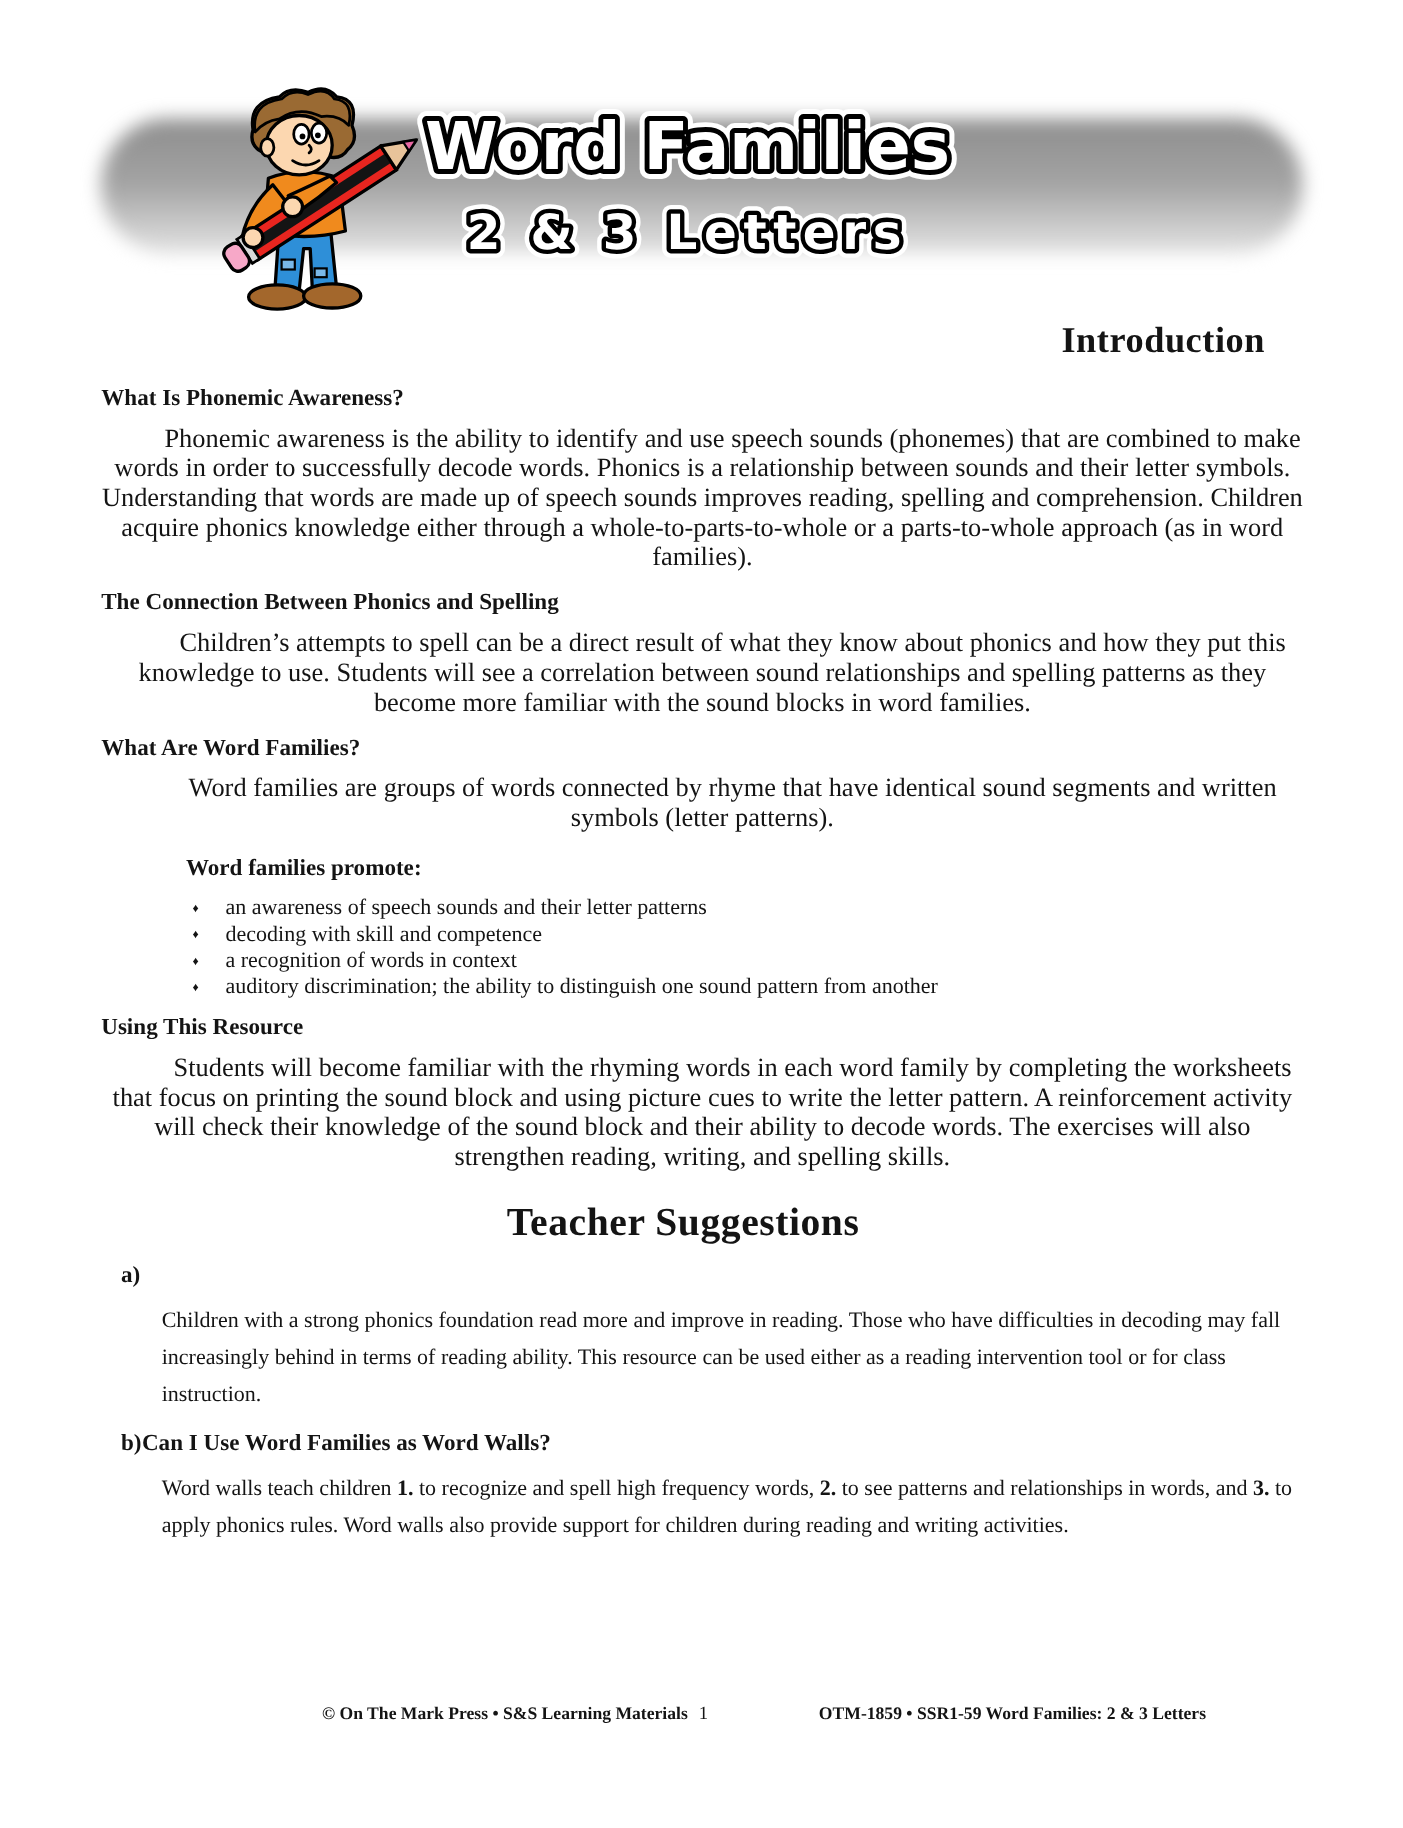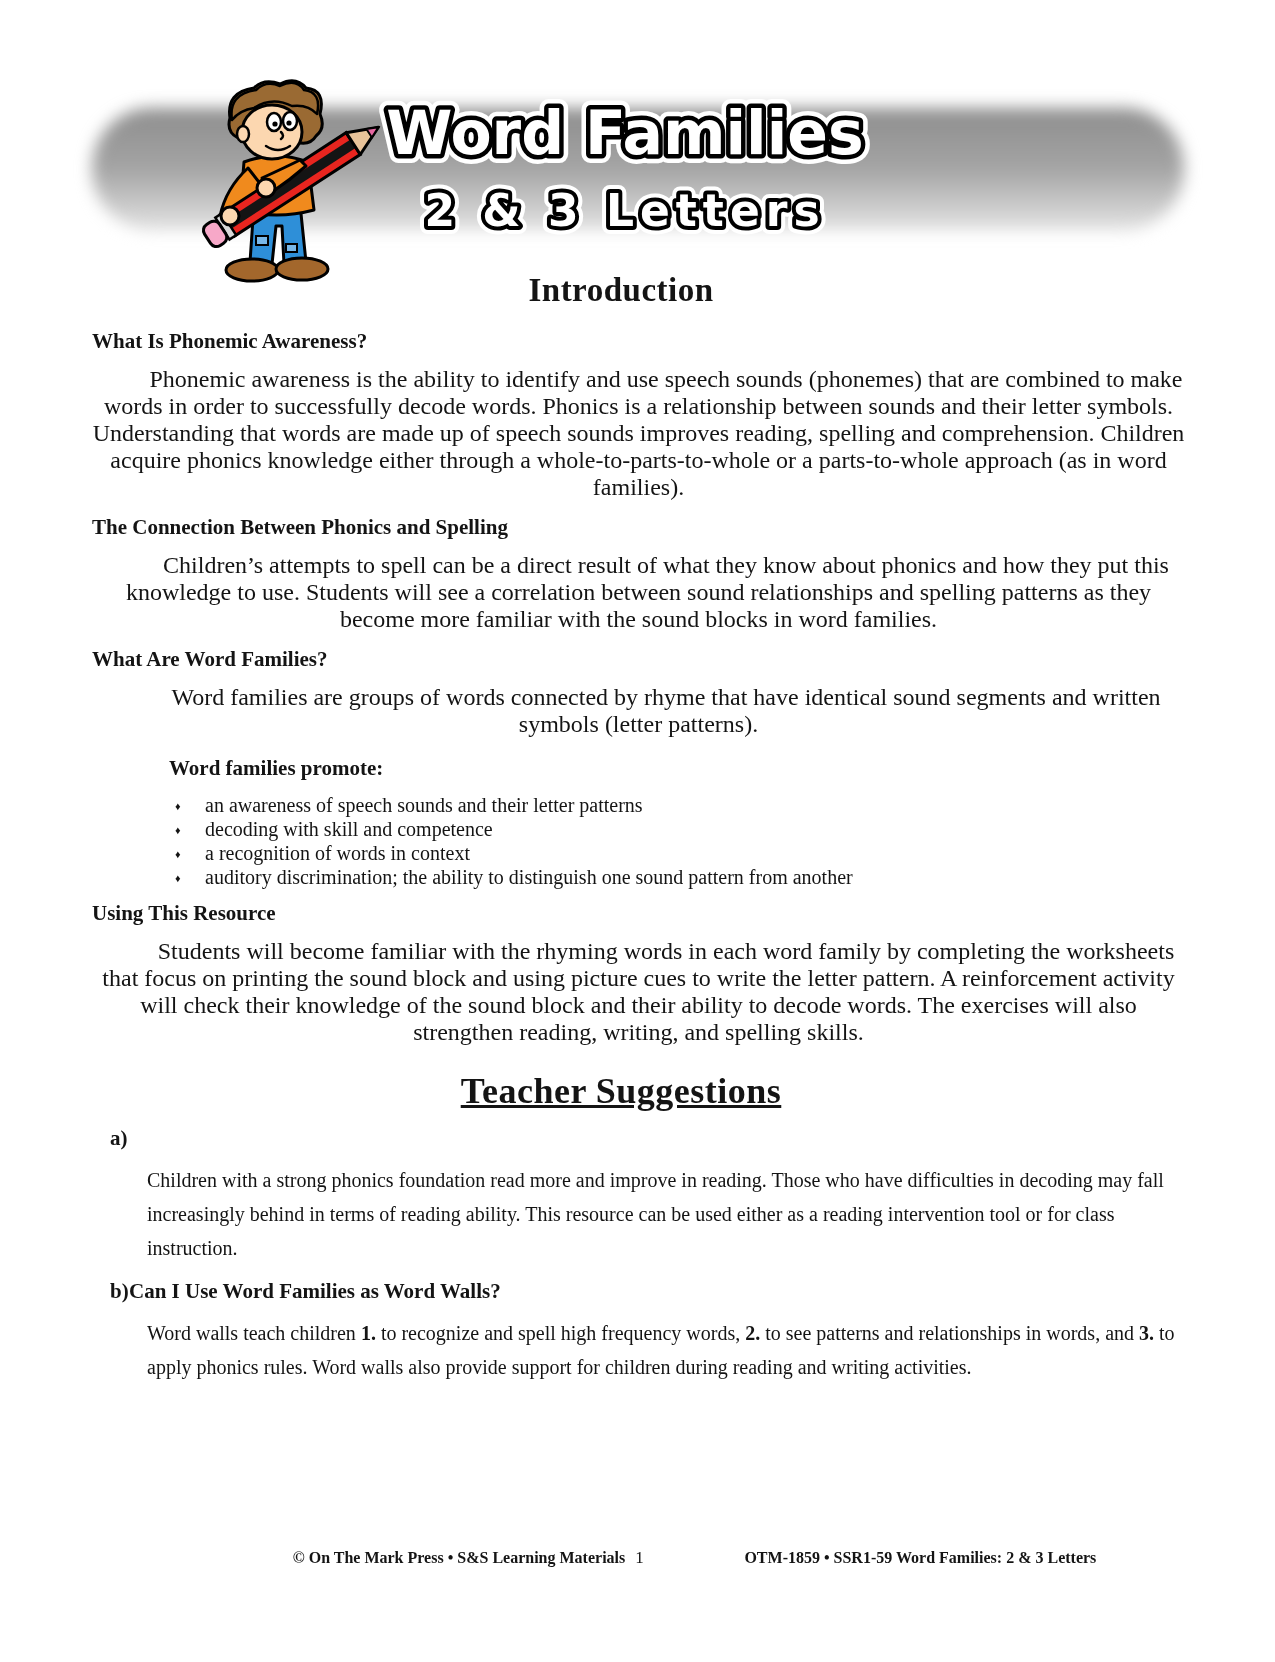--- a/index.html
+++ b/index.html
@@ -14,39 +14,39 @@
     position:absolute; left:92px; top:108px; width:1092px; height:122px;
     border-radius:60px;
     background:linear-gradient(180deg,#8d8d8d 0%,#a3a3a3 48%,#dedede 96%);
     filter:blur(8px);
   }
   .title-svg { position:absolute; left:330px; top:88px; }
   .boy-svg { position:absolute; left:168px; top:76px; }
   
   .content { padding:0 90px 0 92px; }
   .doc-title {
-    font-size:33px; font-weight:bold; text-align:center;
-    margin:0 35px 20px 0; letter-spacing:.5px;
+    font-size:33px; font-weight:bold; text-align:right;
+    margin:20px 35px 20px 0; letter-spacing:.5px;
   }
   .sec-head { font-size:21px; font-weight:bold; margin:14px 0 12px; }
   .para {
     font-size:24px; line-height:27px; text-indent:55px;
     margin:0 0 6px; text-align:center;
   }
   .sub-head { font-size:21px; font-weight:bold; margin:18px 0 12px 77px; }
   .bullet-list { list-style:none; margin:12px 0 0 83px; }
   .bullet-list li {
     position:relative; padding-left:30px; font-size:20px; line-height:24px;
   }
   .bullet-list .marker {
     position:absolute; left:0; top:1px; font-size:11px; color:#141414;
   }
   .big-title {
     font-size:36px; font-weight:bold; text-align:center;
-    margin:24px 35px 12px 0; letter-spacing:.5px;text-decoration:underline;
+    margin:24px 35px 12px 0; letter-spacing:.5px;
   }
   .t-item { margin-top:14px; }
   .t-head { display:flex; font-size:21px; font-weight:bold; }
   .t-label { width:37px; flex:none; padding-left:18px; }
   .t-para { font-size:20px; line-height:34px; margin:12px 0 6px 55px; }
   .bold-num { font-weight:bold; }
   
   .footer {
     position:absolute; left:92px; right:88px; top:1548px;
     display:flex; align-items:baseline;

